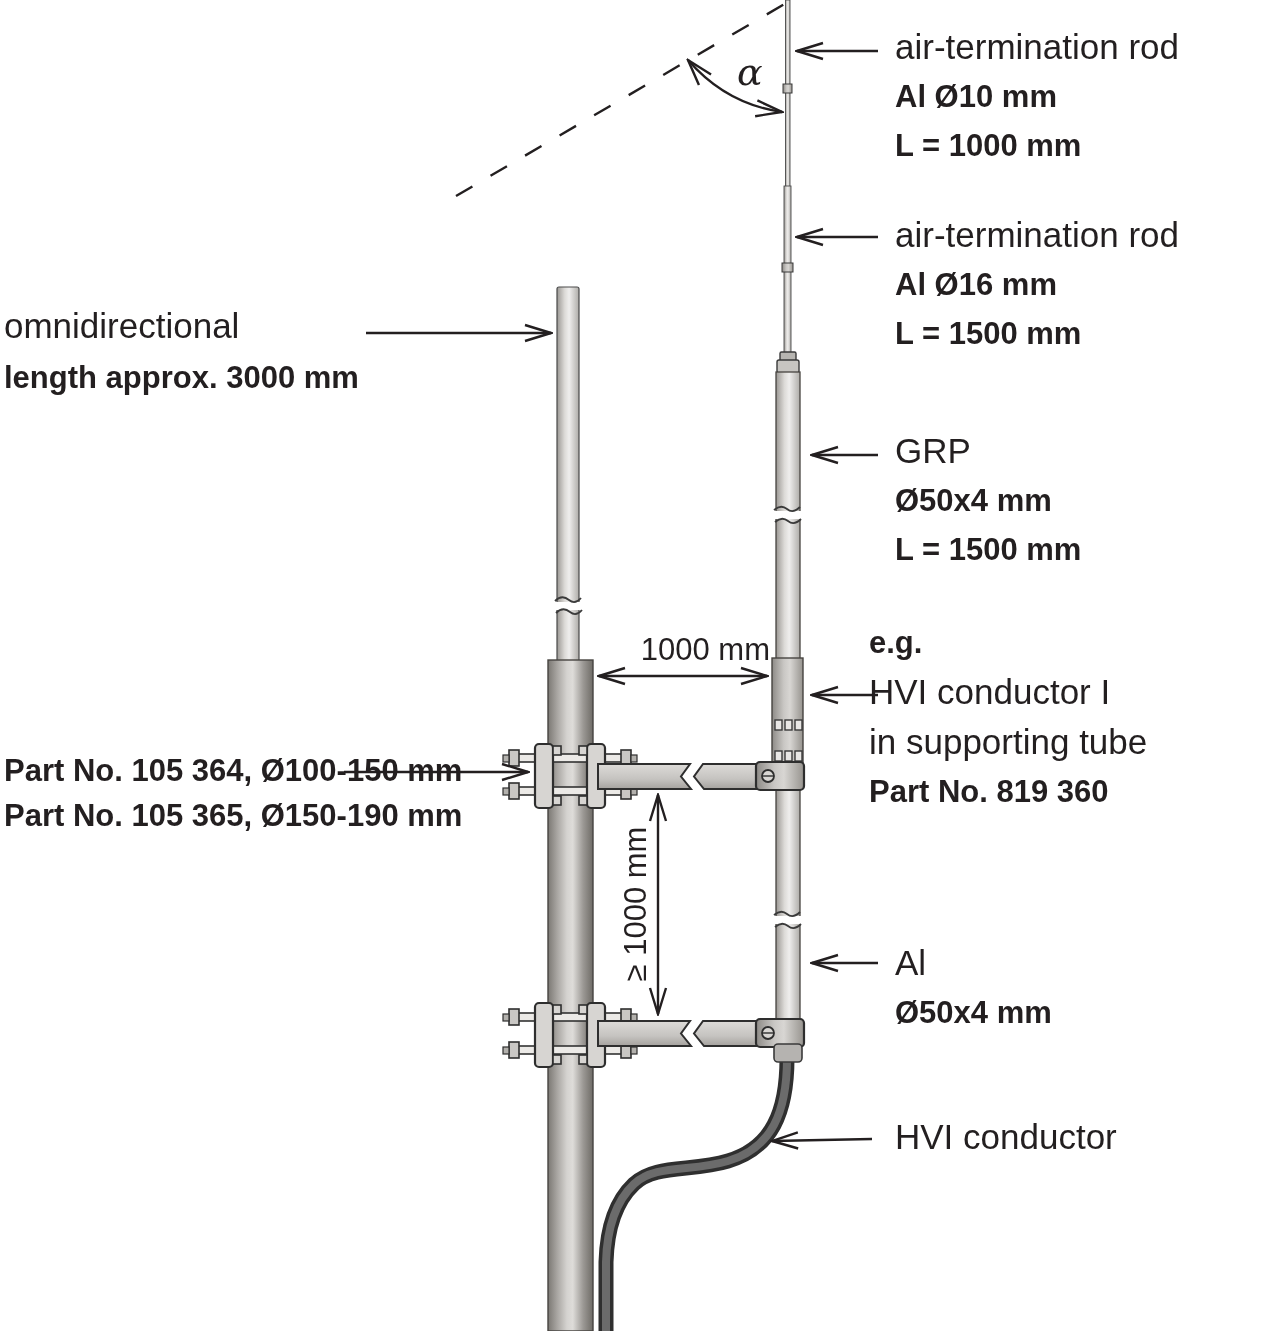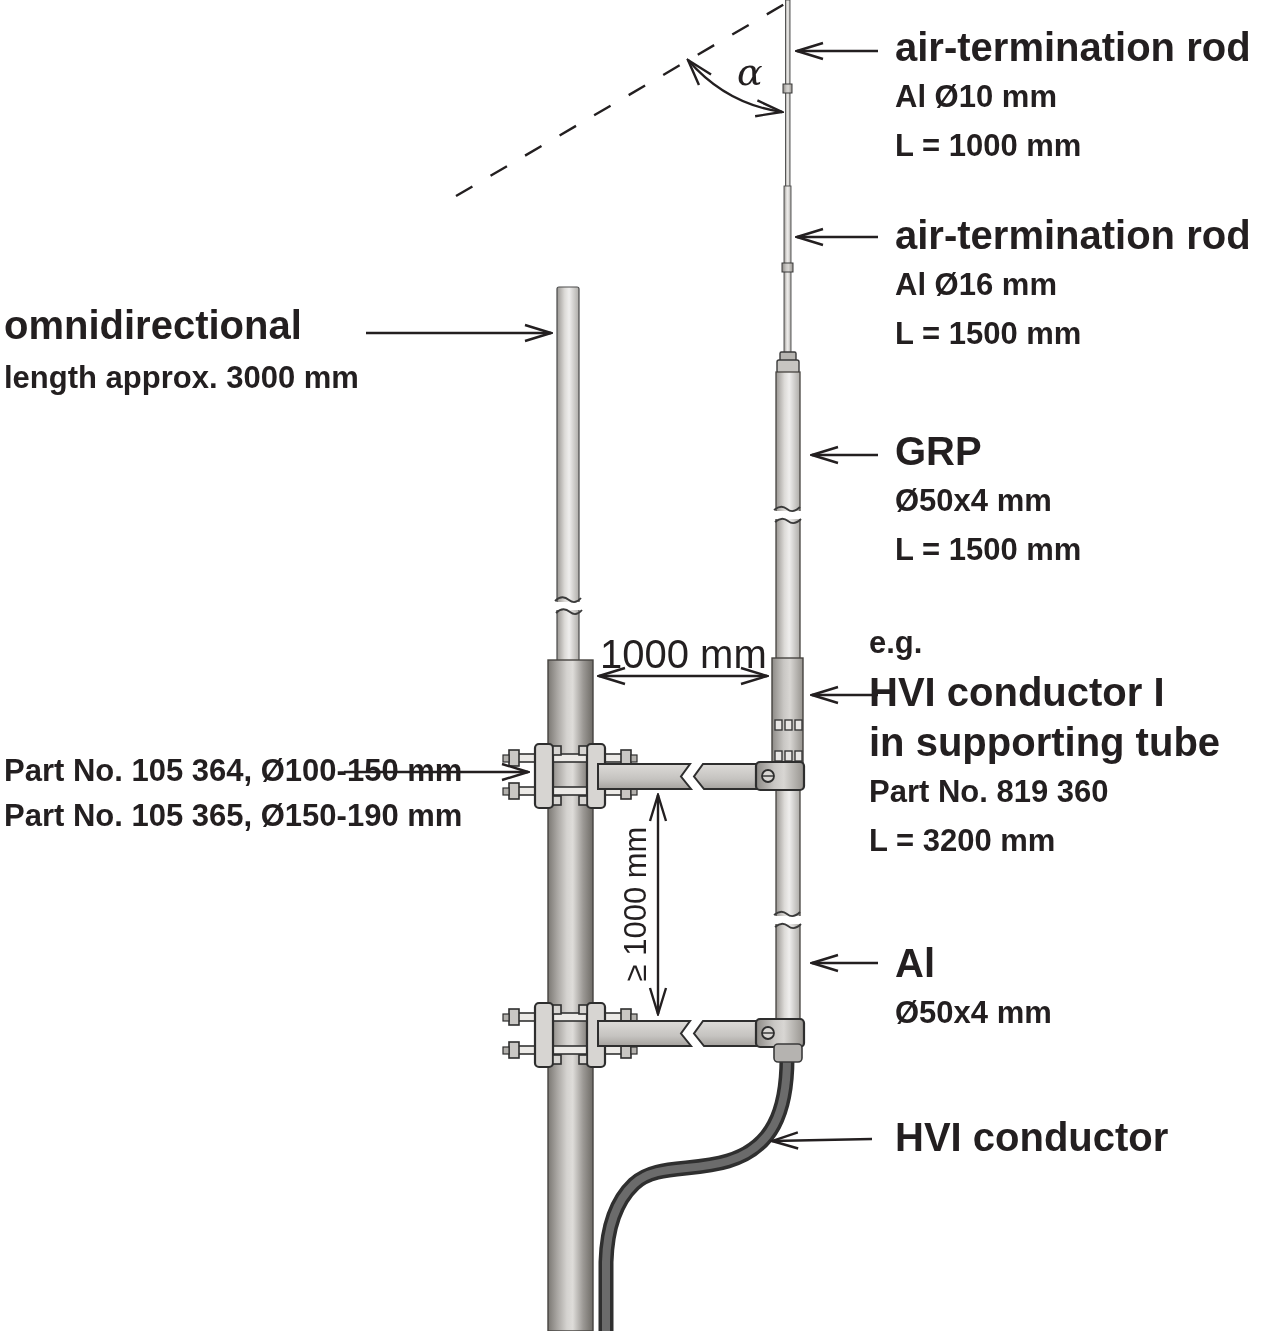--- a/index.html
+++ b/index.html
@@ -1,26 +1,26 @@
 <!DOCTYPE html>
 <html><head>
 <meta charset="utf-8">
 <style>
   html,body{margin:0;padding:0;background:#fff}
   .stage{position:relative;width:1280px;height:1331px;background:#fff;overflow:hidden;
          font-family:"Liberation Sans",sans-serif;color:#231f20}
   svg.draw{position:absolute;left:0;top:0}
   .lbl{position:absolute;white-space:nowrap;color:#231f20}
   .lbl div{white-space:nowrap}
-  .b{font-weight:700;font-size:40px;line-height:50px}
+  .b{font-weight:400;font-size:35px;line-height:50px}
   .r{font-weight:700;font-size:31px;line-height:49px}
   .lh55{line-height:55px}
   .lh45{line-height:45px}
-  .dim-h{position:absolute;left:600px;top:632px;width:170px;text-align:left;
-         font-size:40px;color:#231f20}
+  .dim-h{position:absolute;left:600px;top:632px;width:170px;text-align:right;
+         font-size:31px;color:#231f20}
   .dim-v{position:absolute;left:518px;top:886px;width:236px;text-align:center;
          font-size:31px;color:#231f20;transform:rotate(-90deg)}
   .alpha{position:absolute;left:737px;top:50px;font-family:"DejaVu Serif",serif;
          font-style:italic;font-size:38px;color:#231f20}
 </style>
 </head>
 <body>
 
 <div class="stage">
 
@@ -175,21 +175,20 @@
     <div class="b">GRP</div>
     <div class="r">Ø50x4 mm</div>
     <div class="r">L = 1500 mm</div>
   </div>
 
   <div class="lbl" style="left:869px;top:618px">
     <div class="r">e.g.</div>
     <div class="b">HVI conductor I</div>
     <div class="b">in supporting tube</div>
     <div class="r">Part No. 819 360</div>
-    <div class="r">L = 3200 mm</div>
   </div>
 
   <div class="lbl" style="left:895px;top:938px">
     <div class="b">Al</div>
     <div class="r">Ø50x4 mm</div>
   </div>
 
   <div class="lbl" style="left:895px;top:1112px">
     <div class="b">HVI conductor</div>
   </div>

